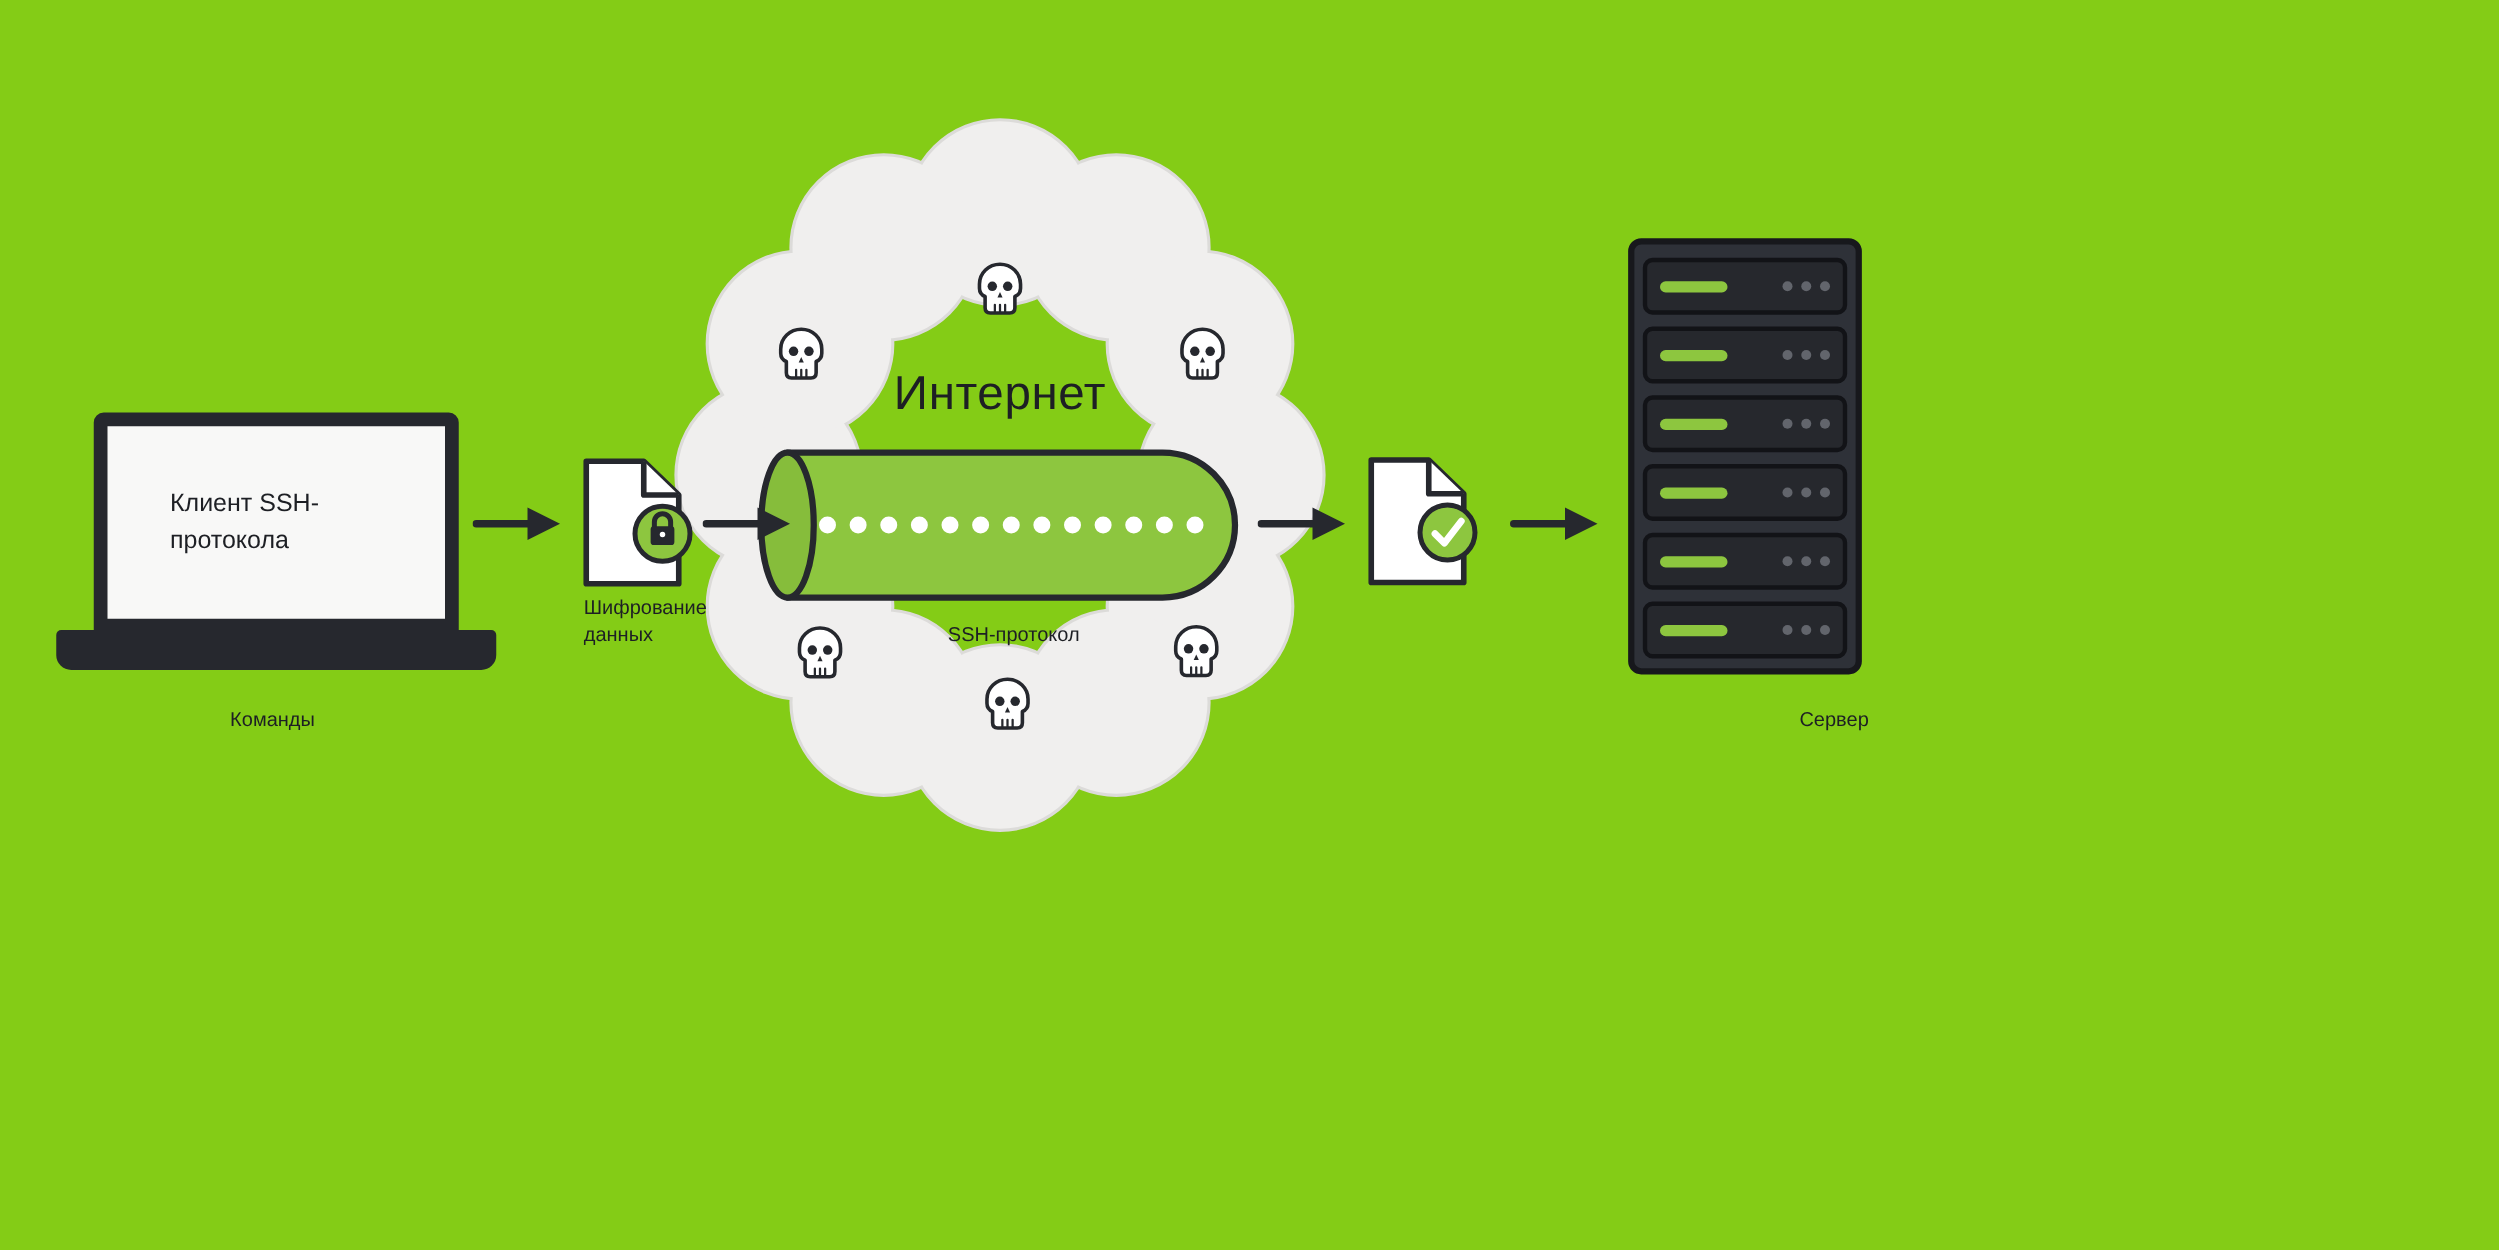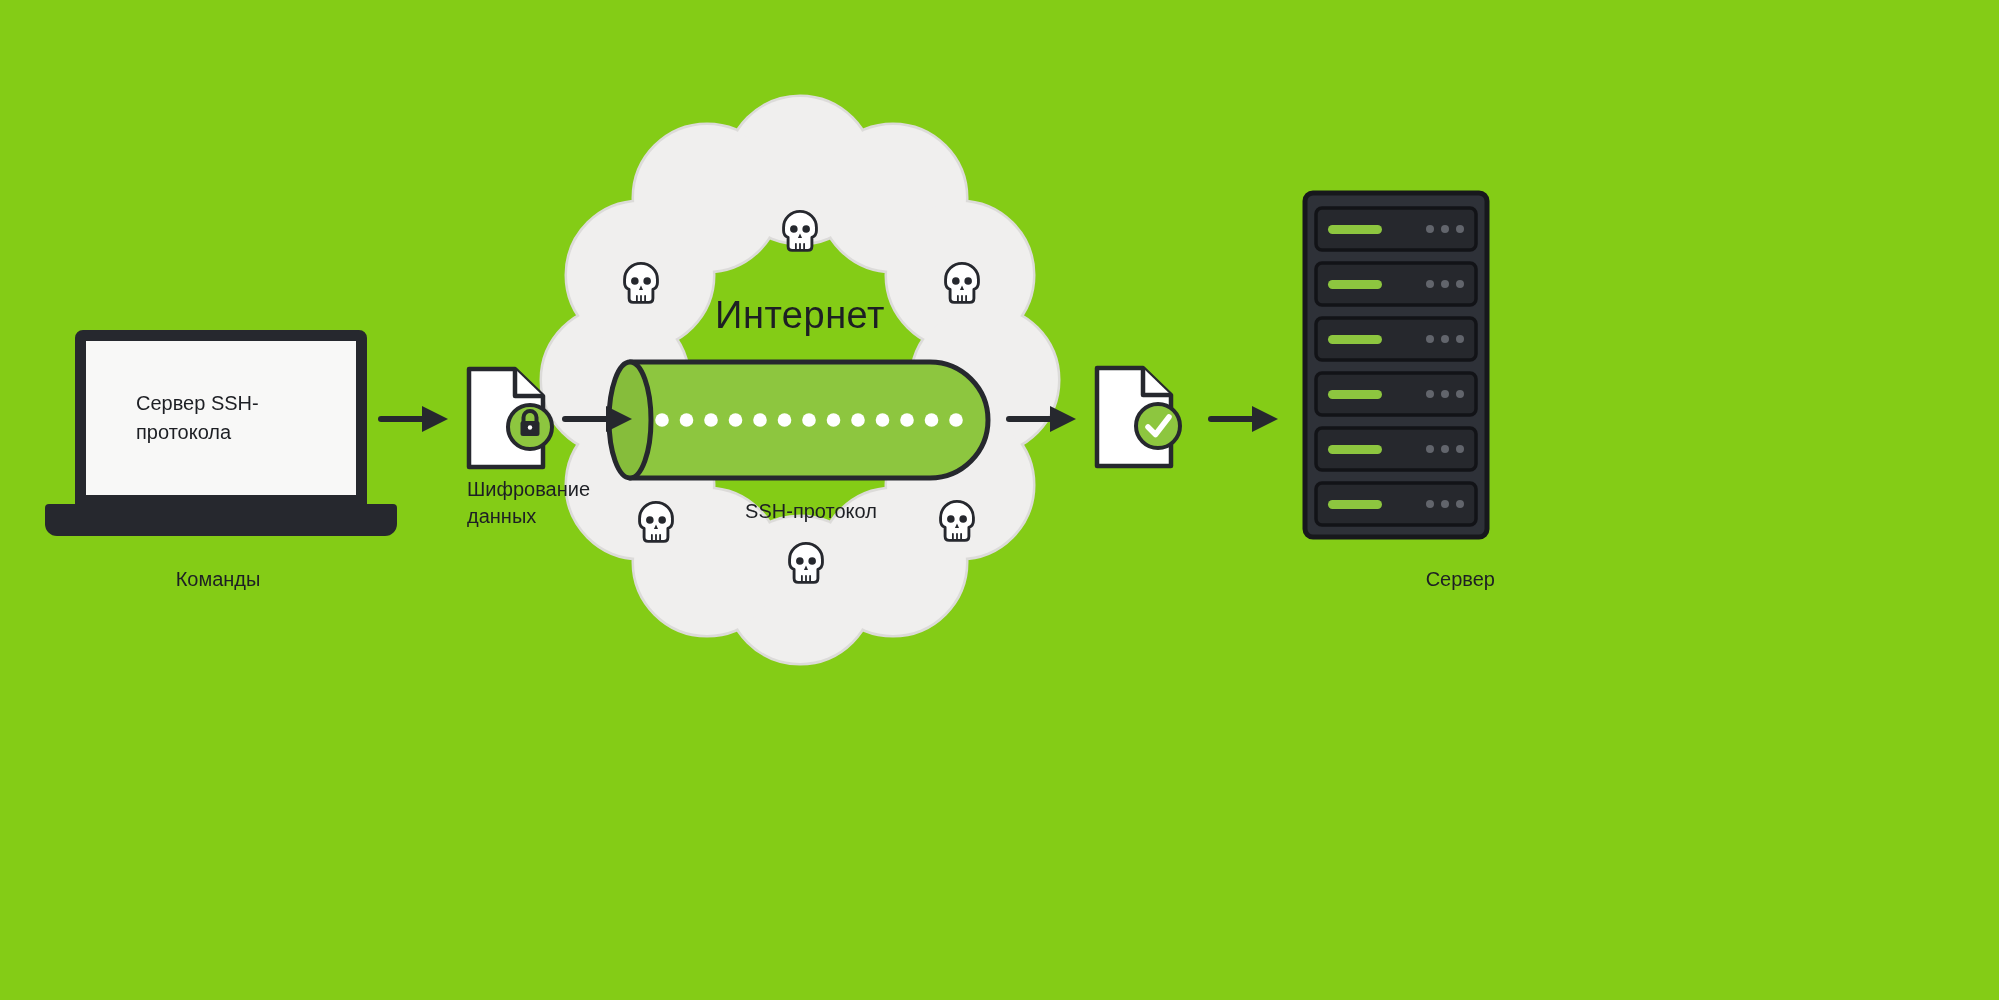--- a/index.html
+++ b/index.html
@@ -8,21 +8,21 @@
     background:#e9e8e6;
   }
   #stage{
     position:relative;
     width:1999px;height:1000px;
     background:#84cc16;
     overflow:hidden;
   }
   .abs{position:absolute;}
   .label{
-    font-size:20px;
+    font-size:16px;
     color:#1d1f24;
     line-height:1.35;
   }
   .label-center{text-align:center;}
   
   #laptop{left:45px;top:330px;width:352px;height:206px;}
   #laptop-screen{
     position:absolute;left:30px;top:0;width:292px;height:176px;
     box-sizing:border-box;
     background:#f8f8f7;
@@ -123,21 +123,21 @@
     </svg>
   <svg class="abs" style="left:783px;top:537px" width="46" height="53" viewBox="0 0 56 64">
       <use href="#skull-shape"></use>
     </svg>
   <svg class="abs" style="left:934px;top:495px" width="46" height="53" viewBox="0 0 56 64">
       <use href="#skull-shape"></use>
     </svg>
 
   <div class="abs" id="laptop">
     <div id="laptop-screen">
-      <div id="laptop-screen-text">Сервер SSH-протокола</div>
+      <div id="laptop-screen-text">Клиент SSH-протокола</div>
     </div>
     <div id="laptop-base"></div>
   </div>
   <div class="abs label label-center" style="left:118px;top:566px;width:200px;">Команды</div>
 
   <svg class="abs" style="left:378px;top:401px" width="72" height="36" viewBox="0 0 72 36">
       <use href="#arrow-shape"></use>
     </svg>
 
   <div class="abs" style="left:462px;top:365px;width:100px;height:106px;">

